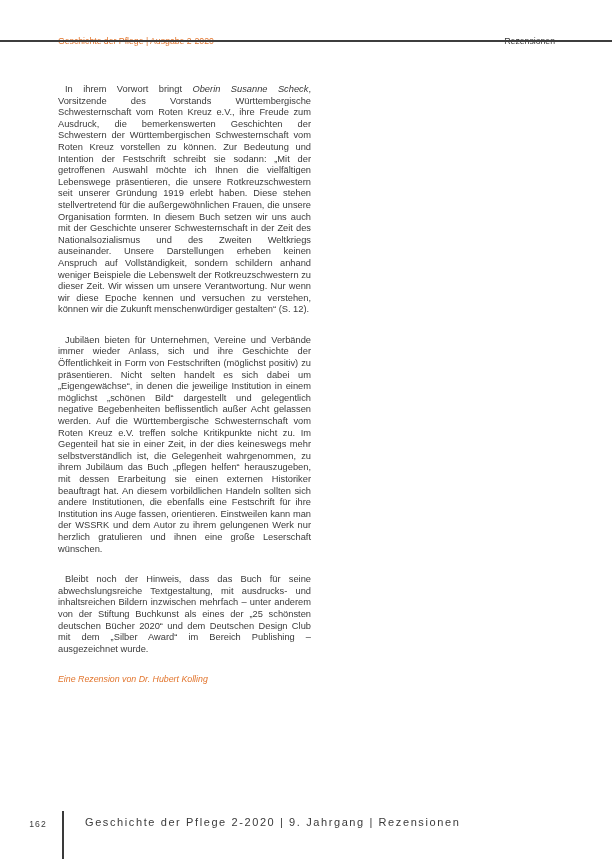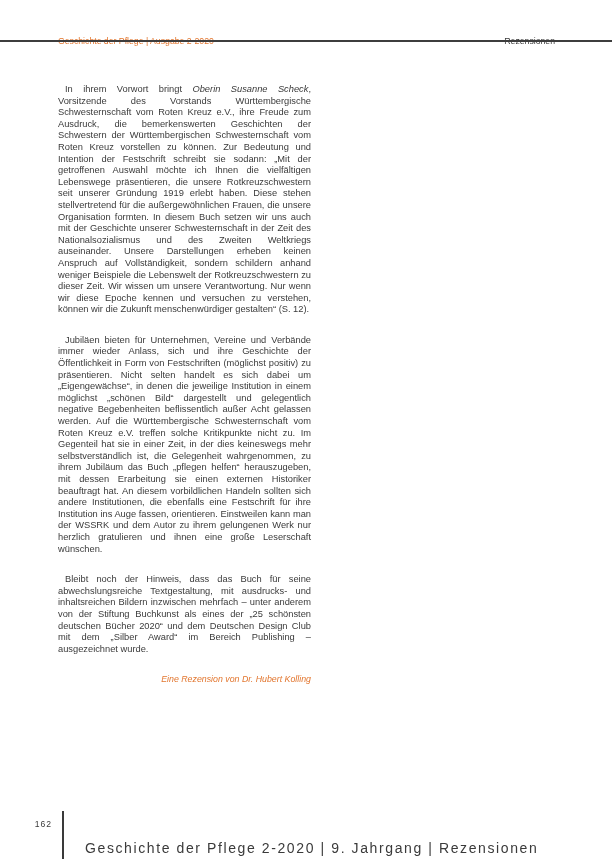--- a/index.html
+++ b/index.html
@@ -50,48 +50,47 @@
     color: var(--body-text);
     hyphens: auto;
     -webkit-hyphens: auto;
   }
   .column p { margin: 0; }
   .column p + p { margin-top: 19px; }
   .column p.indent { text-indent: 7px; }
   .person-name { font-style: italic; }
   .signature {
     margin-top: 17px;
-    text-align: right;
     font-style: italic;
     font-size: 8.8px;
     color: var(--accent);
   }
   .page-number {
     position: absolute;
     left: 24px;
     top: 819px;
     width: 28px;
-    text-align: right;
+    text-align: center;
     font-size: 8.6px;
     letter-spacing: 1px;
     color: var(--body-text);
   }
   .footer-rule {
     position: absolute;
     left: 62px;
     top: 811px;
     width: 1.5px;
     height: 48px;
     background: var(--body-text);
   }
   .running-title {
     position: absolute;
     left: 85px;
-    top: 840px;
-    font-size: 14px;
+    top: 816px;
+    font-size: 11px;
     letter-spacing: 1.6px;
     white-space: nowrap;
     color: var(--body-text);
   }
 </style>
 </head>
 <body>
 
 <header class="page-header">
   <span class="journal-title">Geschichte der Pflege | Ausgabe 2-2020</span>

